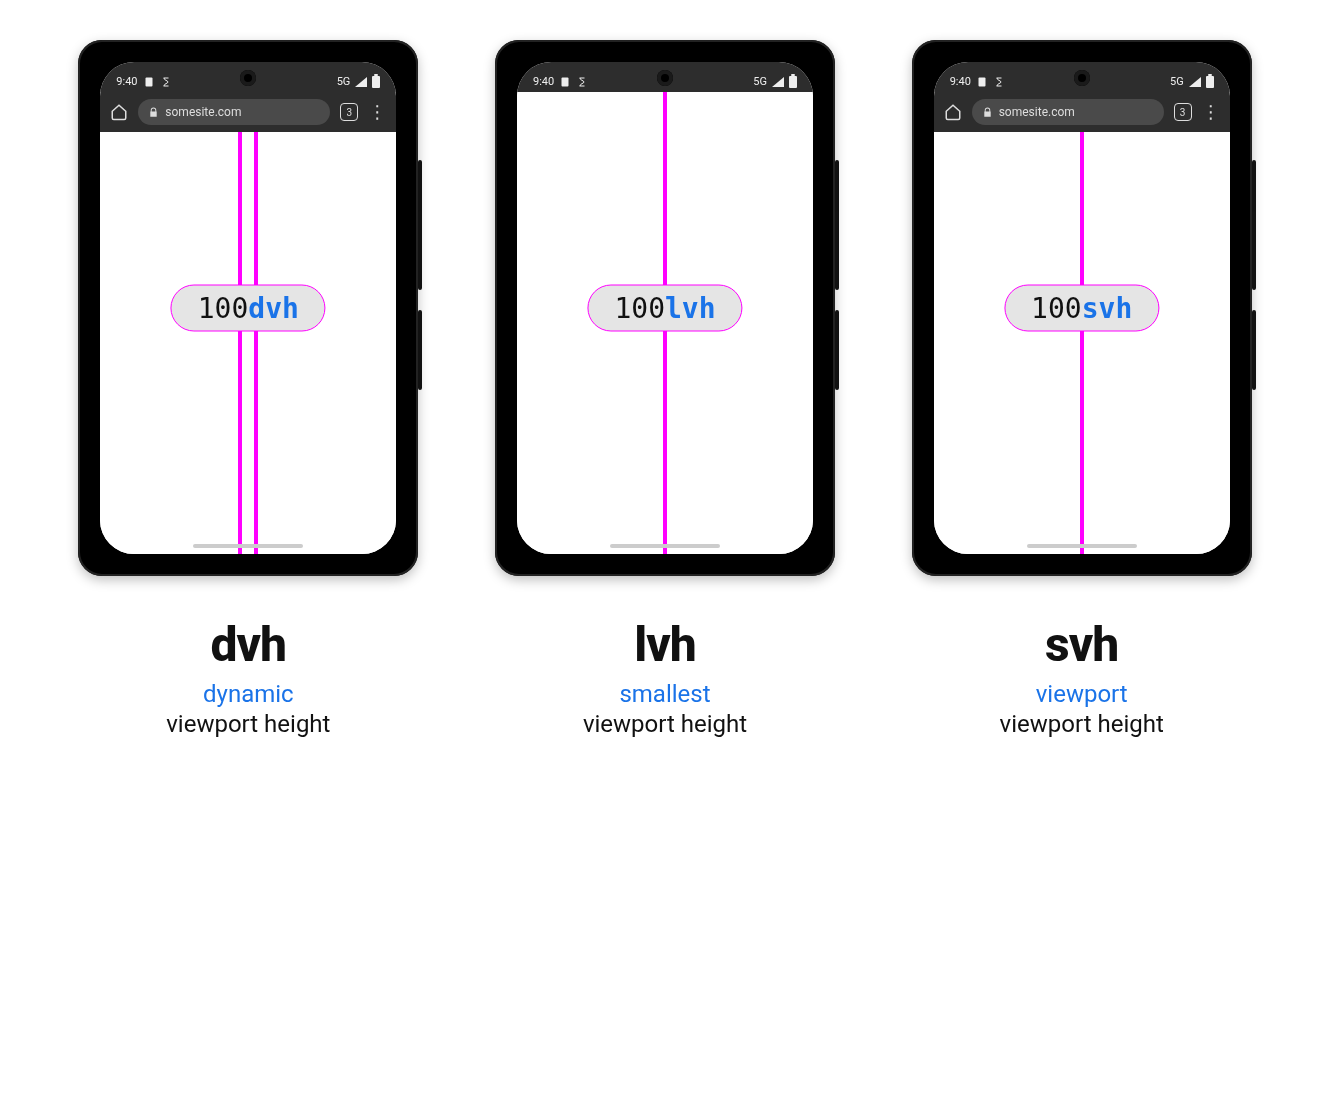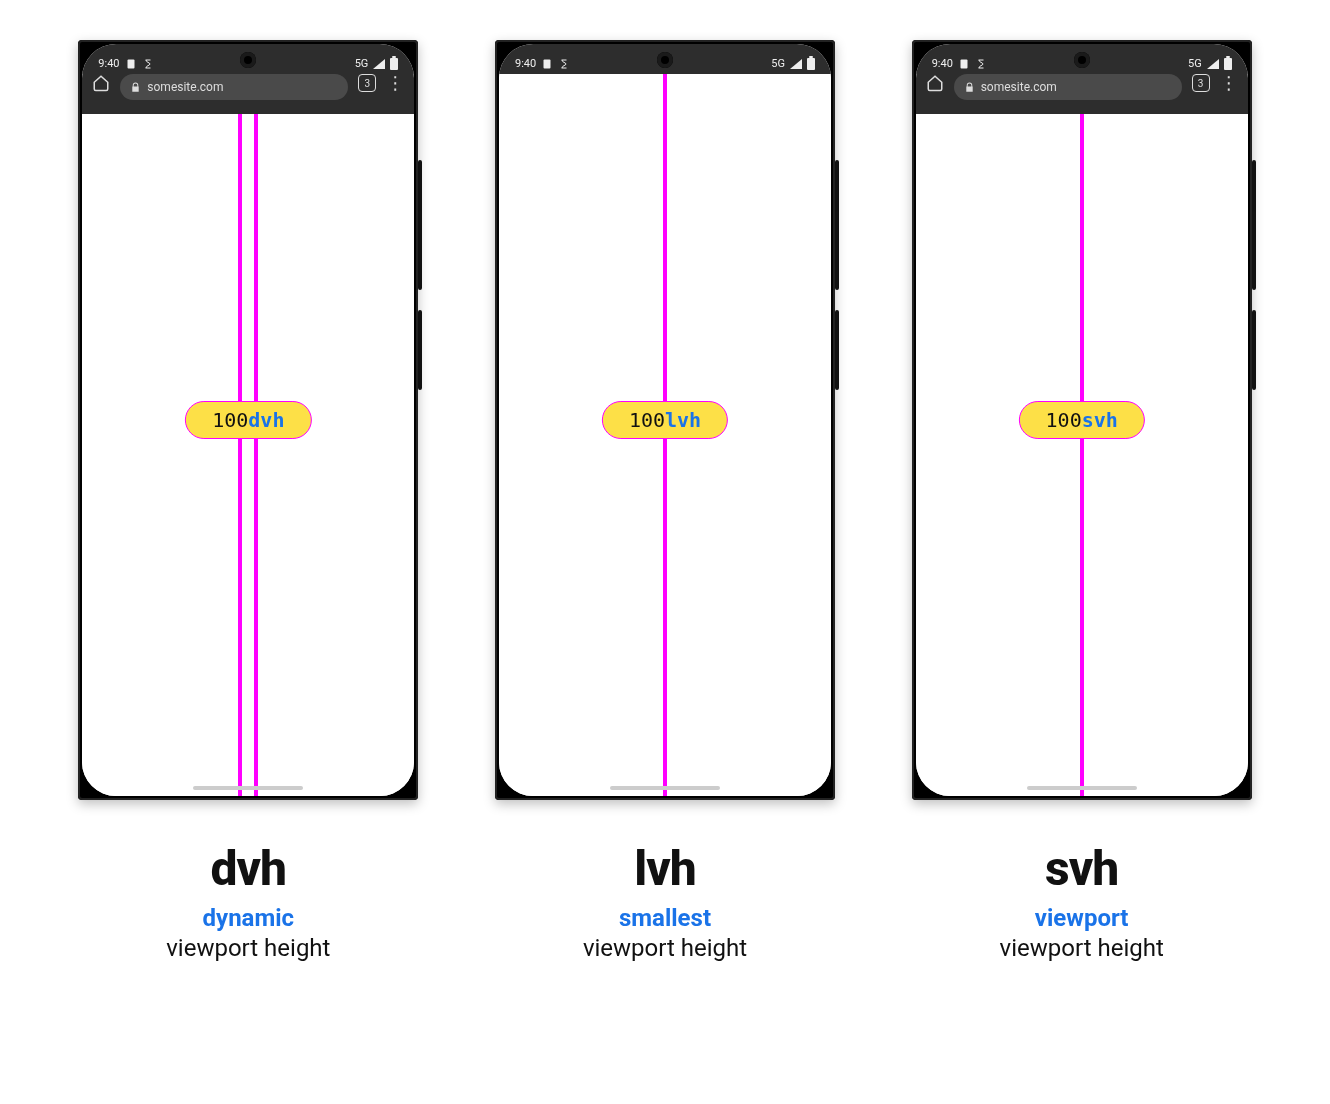--- a/index.html
+++ b/index.html
@@ -19,24 +19,24 @@
   .col {
     flex: 1;
     display: flex;
     flex-direction: column;
     align-items: center;
   }
   
   .phone {
     position: relative;
     width: 340px;
-    height: 760px;
+    height: 536px;
     background: #000;
-    border-radius: 4px;
-    padding: 4px;
+    border-radius: 24px;
+    padding: 22px;
     box-shadow: inset 0 0 0 2px #222, 0 4px 12px rgba(0,0,0,.25);
   }
   .phone::before { 
     content:"";
     position:absolute; right:-4px; top:170px;
     width:4px; height:80px; background:#111; border-radius:2px;
     box-shadow: 0 100px 0 #111, 0 -50px 0 #111;
   }
   .screen {
     position: relative;
@@ -77,21 +77,21 @@
     width:8px; height:12px; background:#eee; border-radius:1px; position:relative;
   }
   .batt::before{content:"";position:absolute;top:-2px;left:2px;width:4px;height:2px;background:#eee;border-radius:1px;}
   .ic { width:12px;height:12px; display:inline-flex;align-items:center;justify-content:center; }
   
   .chrome {
     position:relative;
     height:40px;
     background:#2d2d2d;
     display:flex;
-    align-items:flex-start;
+    align-items:center;
     gap:10px;
     padding:0 10px;
     z-index:20;
   }
   .home-icon {
     width:18px;height:18px;color:#ddd;
   }
   .urlpill {
     flex:1;
     height:26px;
@@ -122,26 +122,26 @@
     position:absolute;
     width:4px;
     background:#ff00ff; 
     left:50%;
     transform:translateX(-50%);
   }
   
   .pill {
     position:absolute;
     left:50%; top:50%; transform:translate(-50%,-50%);
-    background:#fde047;
+    background:#e5e5e5;
     border:1.5px solid #ff00ff;
     border-radius:999px;
     padding:6px 26px;
     font-family: ui-monospace, SFMono-Regular, Menlo, Consolas, monospace;
-    font-size:20px;
+    font-size:28px;
     font-weight:500;
     color:#111;
     z-index:25;
     white-space:nowrap;
   }
   .pill .unit { color:#1a73e8; font-weight:700; }
   
   .caption {
     text-align:center;
     margin-top:40px;
@@ -154,21 +154,21 @@
   }
   .caption .sub {
     margin-top:6px;
     font-size:24px;
     font-weight:400;
     color:#111;
     line-height:1.25;
   }
   .caption .sub .hl {
     color:#1a73e8;
-    font-weight:700;
+    font-weight:400;
   }
 </style>
 </head>
 <body>
 
 <div class="row">
 
   <div class="col">
     <div class="phone">
       <div class="screen">

